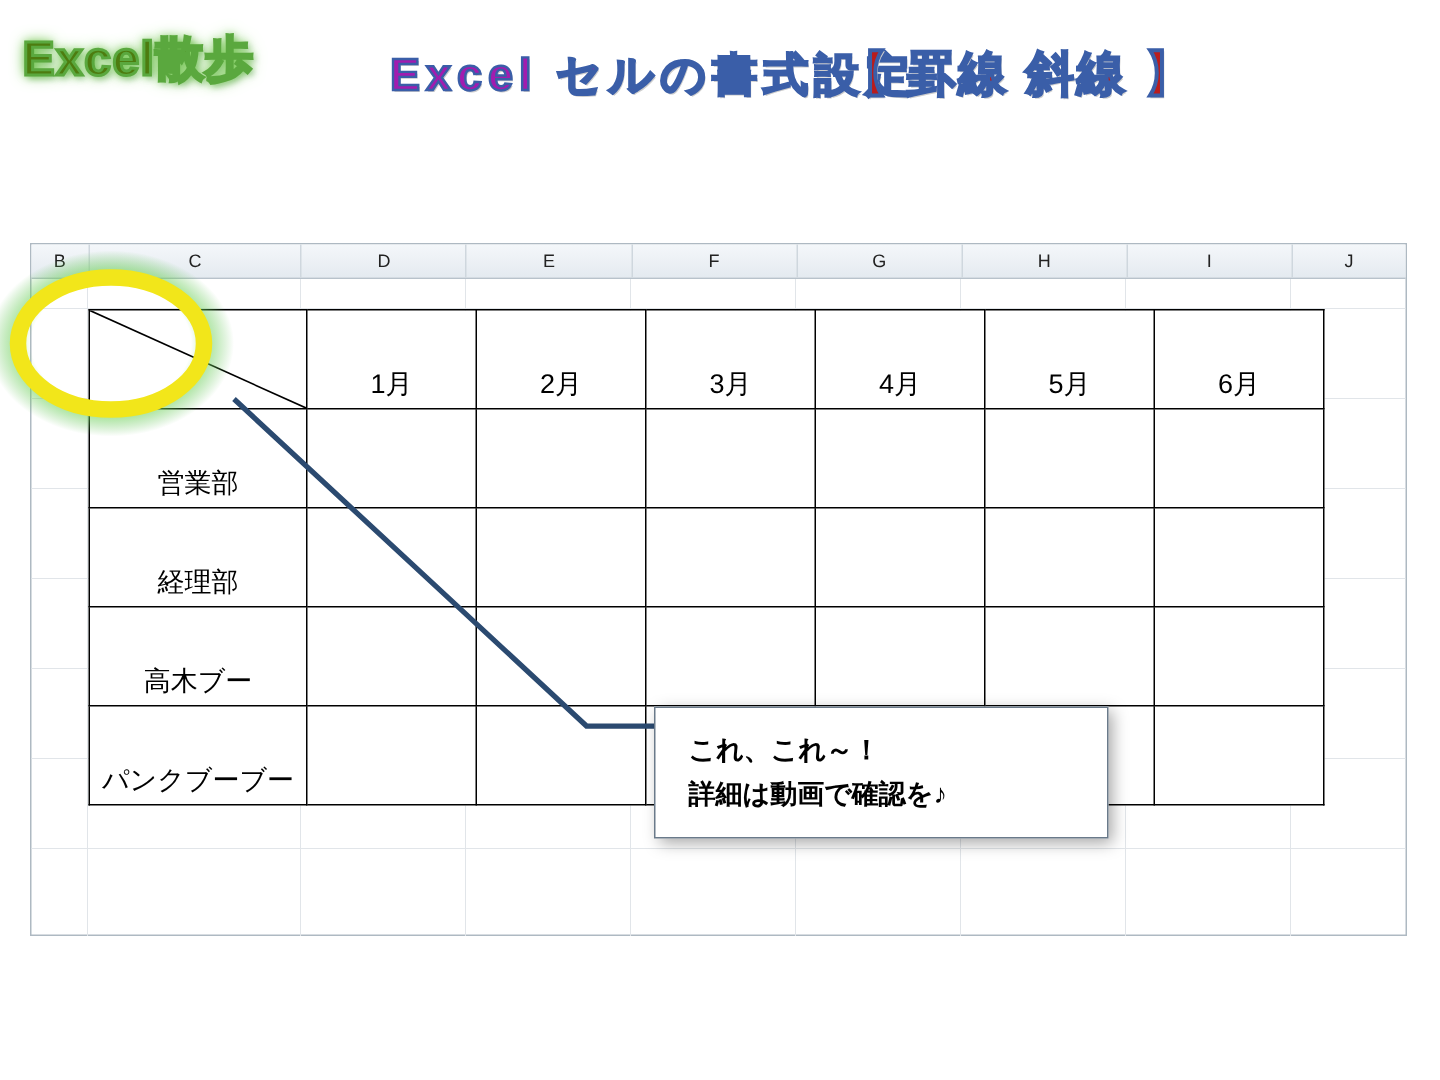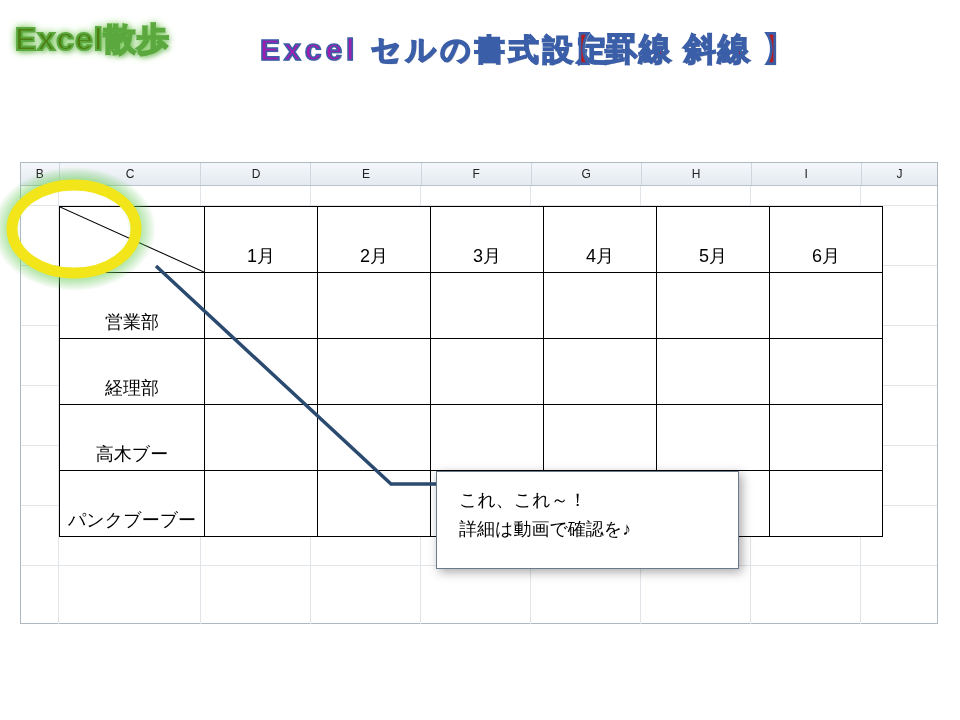--- a/index.html
+++ b/index.html
@@ -131,23 +131,23 @@
       pointer-events: none;
     }
     .callout {
       position: absolute;
       top: 285px;
       left: 415px;
       width: 265px;
       background: #fff;
       border: 1.5px solid #6a7a8a;
       box-shadow: 3px 3px 10px rgba(0,0,0,0.35);
-      padding: 14px 14px 24px 22px;
+      padding: 14px 14px 14px 22px;
       font-size: 18px;
-      font-weight: normal;
+      font-weight: bold;
       line-height: 1.6;
       z-index: 3;
     }
     .callout-line {
       position: absolute;
       pointer-events: none;
       z-index: 2;
     }
   </style>
 </head>

